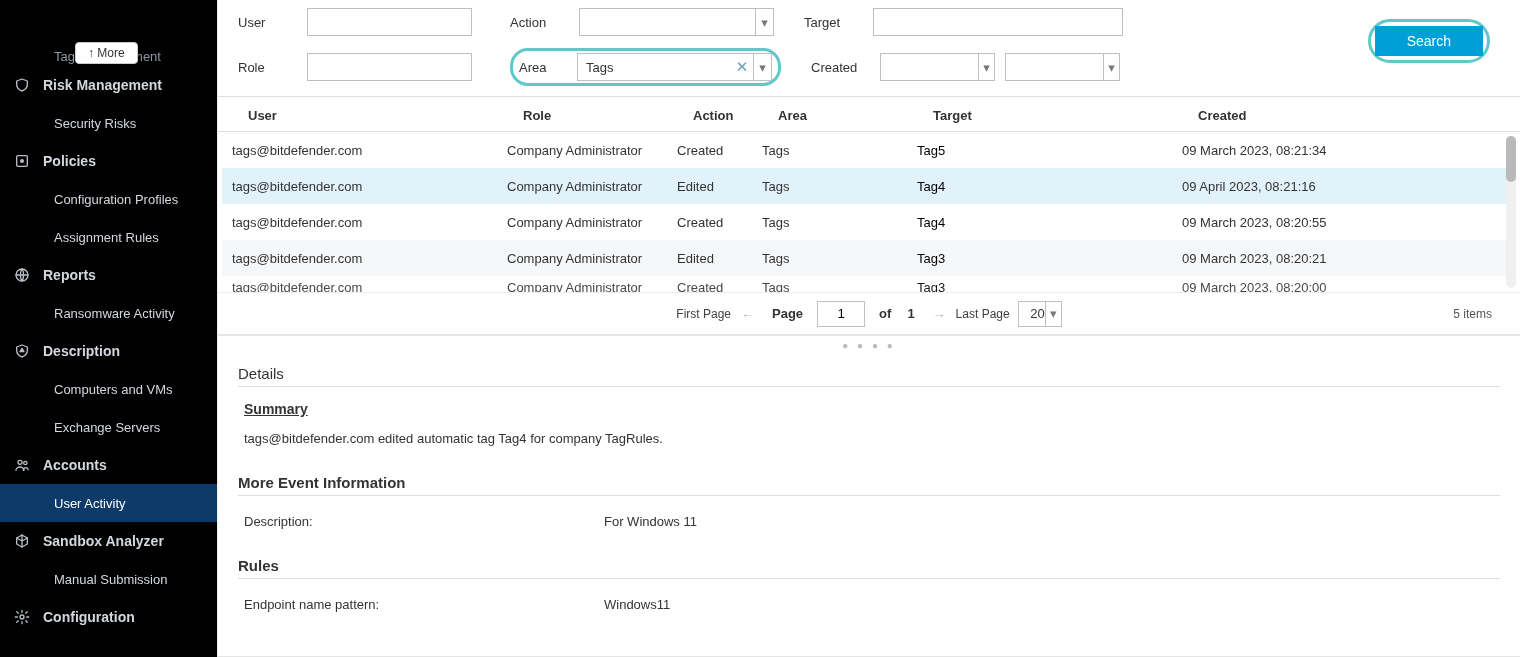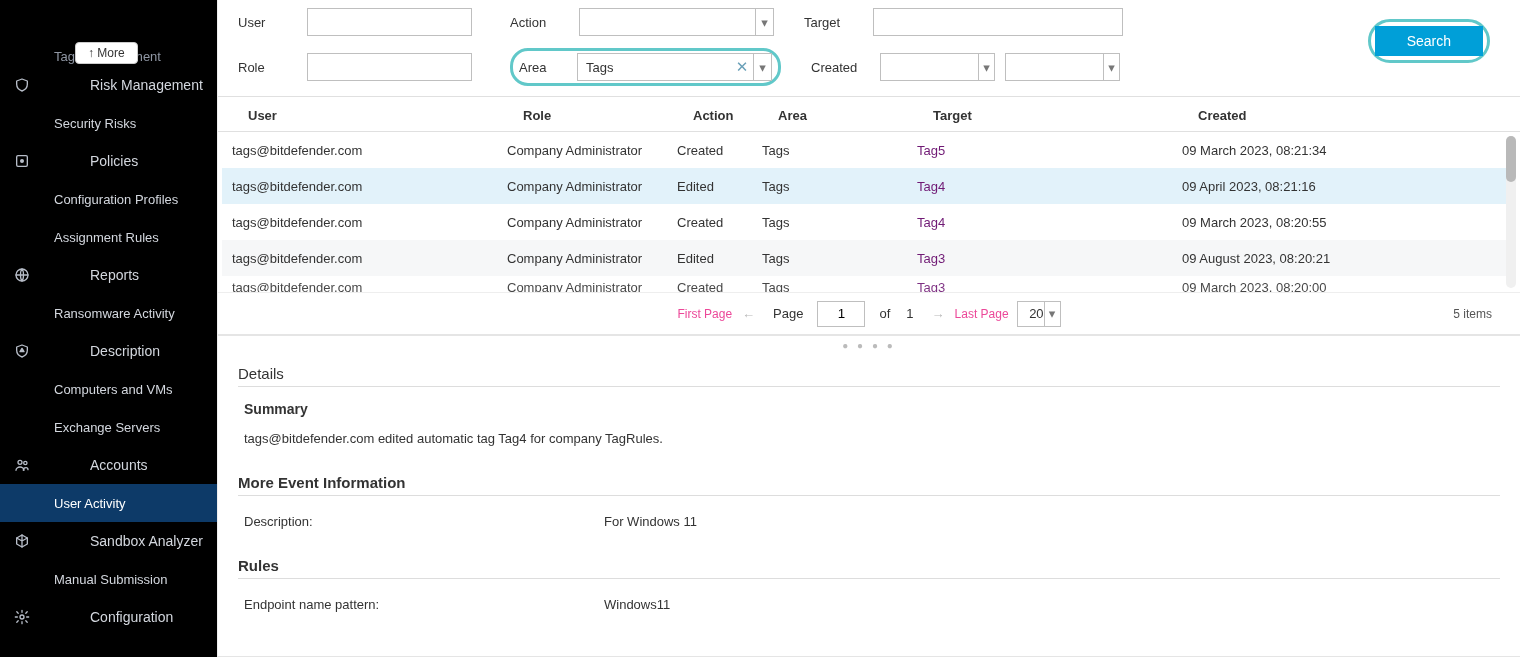--- a/index.html
+++ b/index.html
@@ -38,21 +38,21 @@
 .nav { padding-top: 46px; }
 .nav-item {
   display: flex;
   align-items: center;
   height: 38px;
   padding-left: 13px;
   cursor: pointer;
   color: #d3d7de;
   font-size: 14px;
 }
-.nav-item.parent { font-weight: 400; gap: 47px; }
+.nav-item.parent { font-weight: 700; }
 .nav-item.child { padding-left: 54px; font-size: 13px; }
 .nav-item.active { background: #0d3a68; color: #fff; }
 .nav-icon {
   width: 18px; height: 18px; margin-right: 12px;
   display: inline-flex; align-items: center; justify-content: center;
   color: #b7bdc8;
 }
 .nav-cut { color:#8f96a3; }
 svg { display:block; }
 
@@ -135,50 +135,50 @@
 .trow { display:flex; align-items:center; height: 36px; padding: 0 6px 0 10px;}
 .thead-bar .trow { height: 36px; font-weight: 600; color: #333; }
 .tbody-wrap { position:relative; max-height: 160px; overflow:hidden; padding: 0 4px; }
 .tbody .trow:nth-child(even){ background:#f6f7f8; }
 .tbody .trow.selected { background:#e2f2fa; }
 .tbody .trow.cut { height: 22px; overflow:hidden; opacity:0.9; }
 .c-user  { width: 275px; }
 .c-role  { width: 170px; }
 .c-action{ width: 85px; }
 .c-area  { width: 155px; }
-.c-target{ width: 265px; color:#701a75; }
+.c-target{ width: 265px; color:#000000; }
 .thead-bar .c-target { color:#333; }
 .c-created{ flex:1; }
 .vscroll {
   position:absolute; right:4px; top:4px; bottom:4px; width:10px;
   background:#f0f0f0; border-radius:5px;
 }
 .vscroll-thumb { position:absolute; left:0; right:0; top:0; height:46px; background:#b9b9b9; border-radius:5px; }
 
 
 .pager {
   display:flex; align-items:center; justify-content:center;
   height: 44px; position:relative; border-top:1px solid #eee; border-bottom: 2px solid #e5e5e5;
   padding: 0 20px;
 }
-.pager .ptxt-link { color:#ec4899; cursor:pointer; font-size:12px; }
+.pager .ptxt-link { color:#404040; cursor:pointer; font-size:12px; }
 .pager .arrow { color:#b8b8b8; margin: 0 10px; }
-.pager .plabel { margin: 0 8px; }
+.pager .plabel { margin: 0 8px; font-weight: bold; }
 .pager .pinput { width:48px; height:26px; border:1px solid #bfbfbf; text-align:center; margin:0 6px; }
 .pager .psel { width:44px; height:26px; border:1px solid #bfbfbf; display:flex; align-items:center; padding:0; margin-left:8px; }
 .pager .psel .sel-text { flex:1; text-align:right; }
 .pager .psel .sel-caret { width:16px; border-left:1px solid #bfbfbf; height:100%; display:flex; align-items:center; justify-content:center; color:#777; }
 .pager .items-txt { position:absolute; right:28px; color:#555; font-size:12px; }
 
 .dots { text-align:center; padding: 4px 0; color:#bbb; letter-spacing:3px; font-size:10px; }
 
 
 .details { padding: 10px 20px 0 20px; overflow:hidden; }
 .details h3 { font-size:15px; font-weight:400; border-bottom:1px solid #ddd; padding-bottom:4px; margin-bottom:14px; }
-.details h4 { font-size:14px; font-weight:700; margin: 6px 0 10px 6px; }
+.details h4 { font-size:14px; font-weight:700; margin: 6px 0 10px 6px; text-decoration: underline; }
 .details .row { display:flex; padding: 4px 0 18px 6px; }
 .details .row .k { width: 360px; color:#333; }
 .details .row .v { color:#333; }
 .sub-h { font-size:15px; font-weight:700; border-bottom:1px solid #ddd; padding-bottom:4px; margin: 10px 0 14px 0; }
 </style>
 </head>
 <body>
 
 <div class="sidebar">
   <button class="more-btn">
@@ -363,21 +363,21 @@
           <div class="c-area">Tags</div>
           <div class="c-target">Tag4</div>
           <div class="c-created">09 March 2023, 08:20:55</div>
         </div>
         <div class="trow">
           <div class="c-user">tags@bitdefender.com</div>
           <div class="c-role">Company Administrator</div>
           <div class="c-action">Edited</div>
           <div class="c-area">Tags</div>
           <div class="c-target">Tag3</div>
-          <div class="c-created">09 August 2023, 08:20:21</div>
+          <div class="c-created">09 March 2023, 08:20:21</div>
         </div>
         <div class="trow cut">
           <div class="c-user">tags@bitdefender.com</div>
           <div class="c-role">Company Administrator</div>
           <div class="c-action">Created</div>
           <div class="c-area">Tags</div>
           <div class="c-target">Tag3</div>
           <div class="c-created">09 March 2023, 08:20:00</div>
         </div>
       </div>

